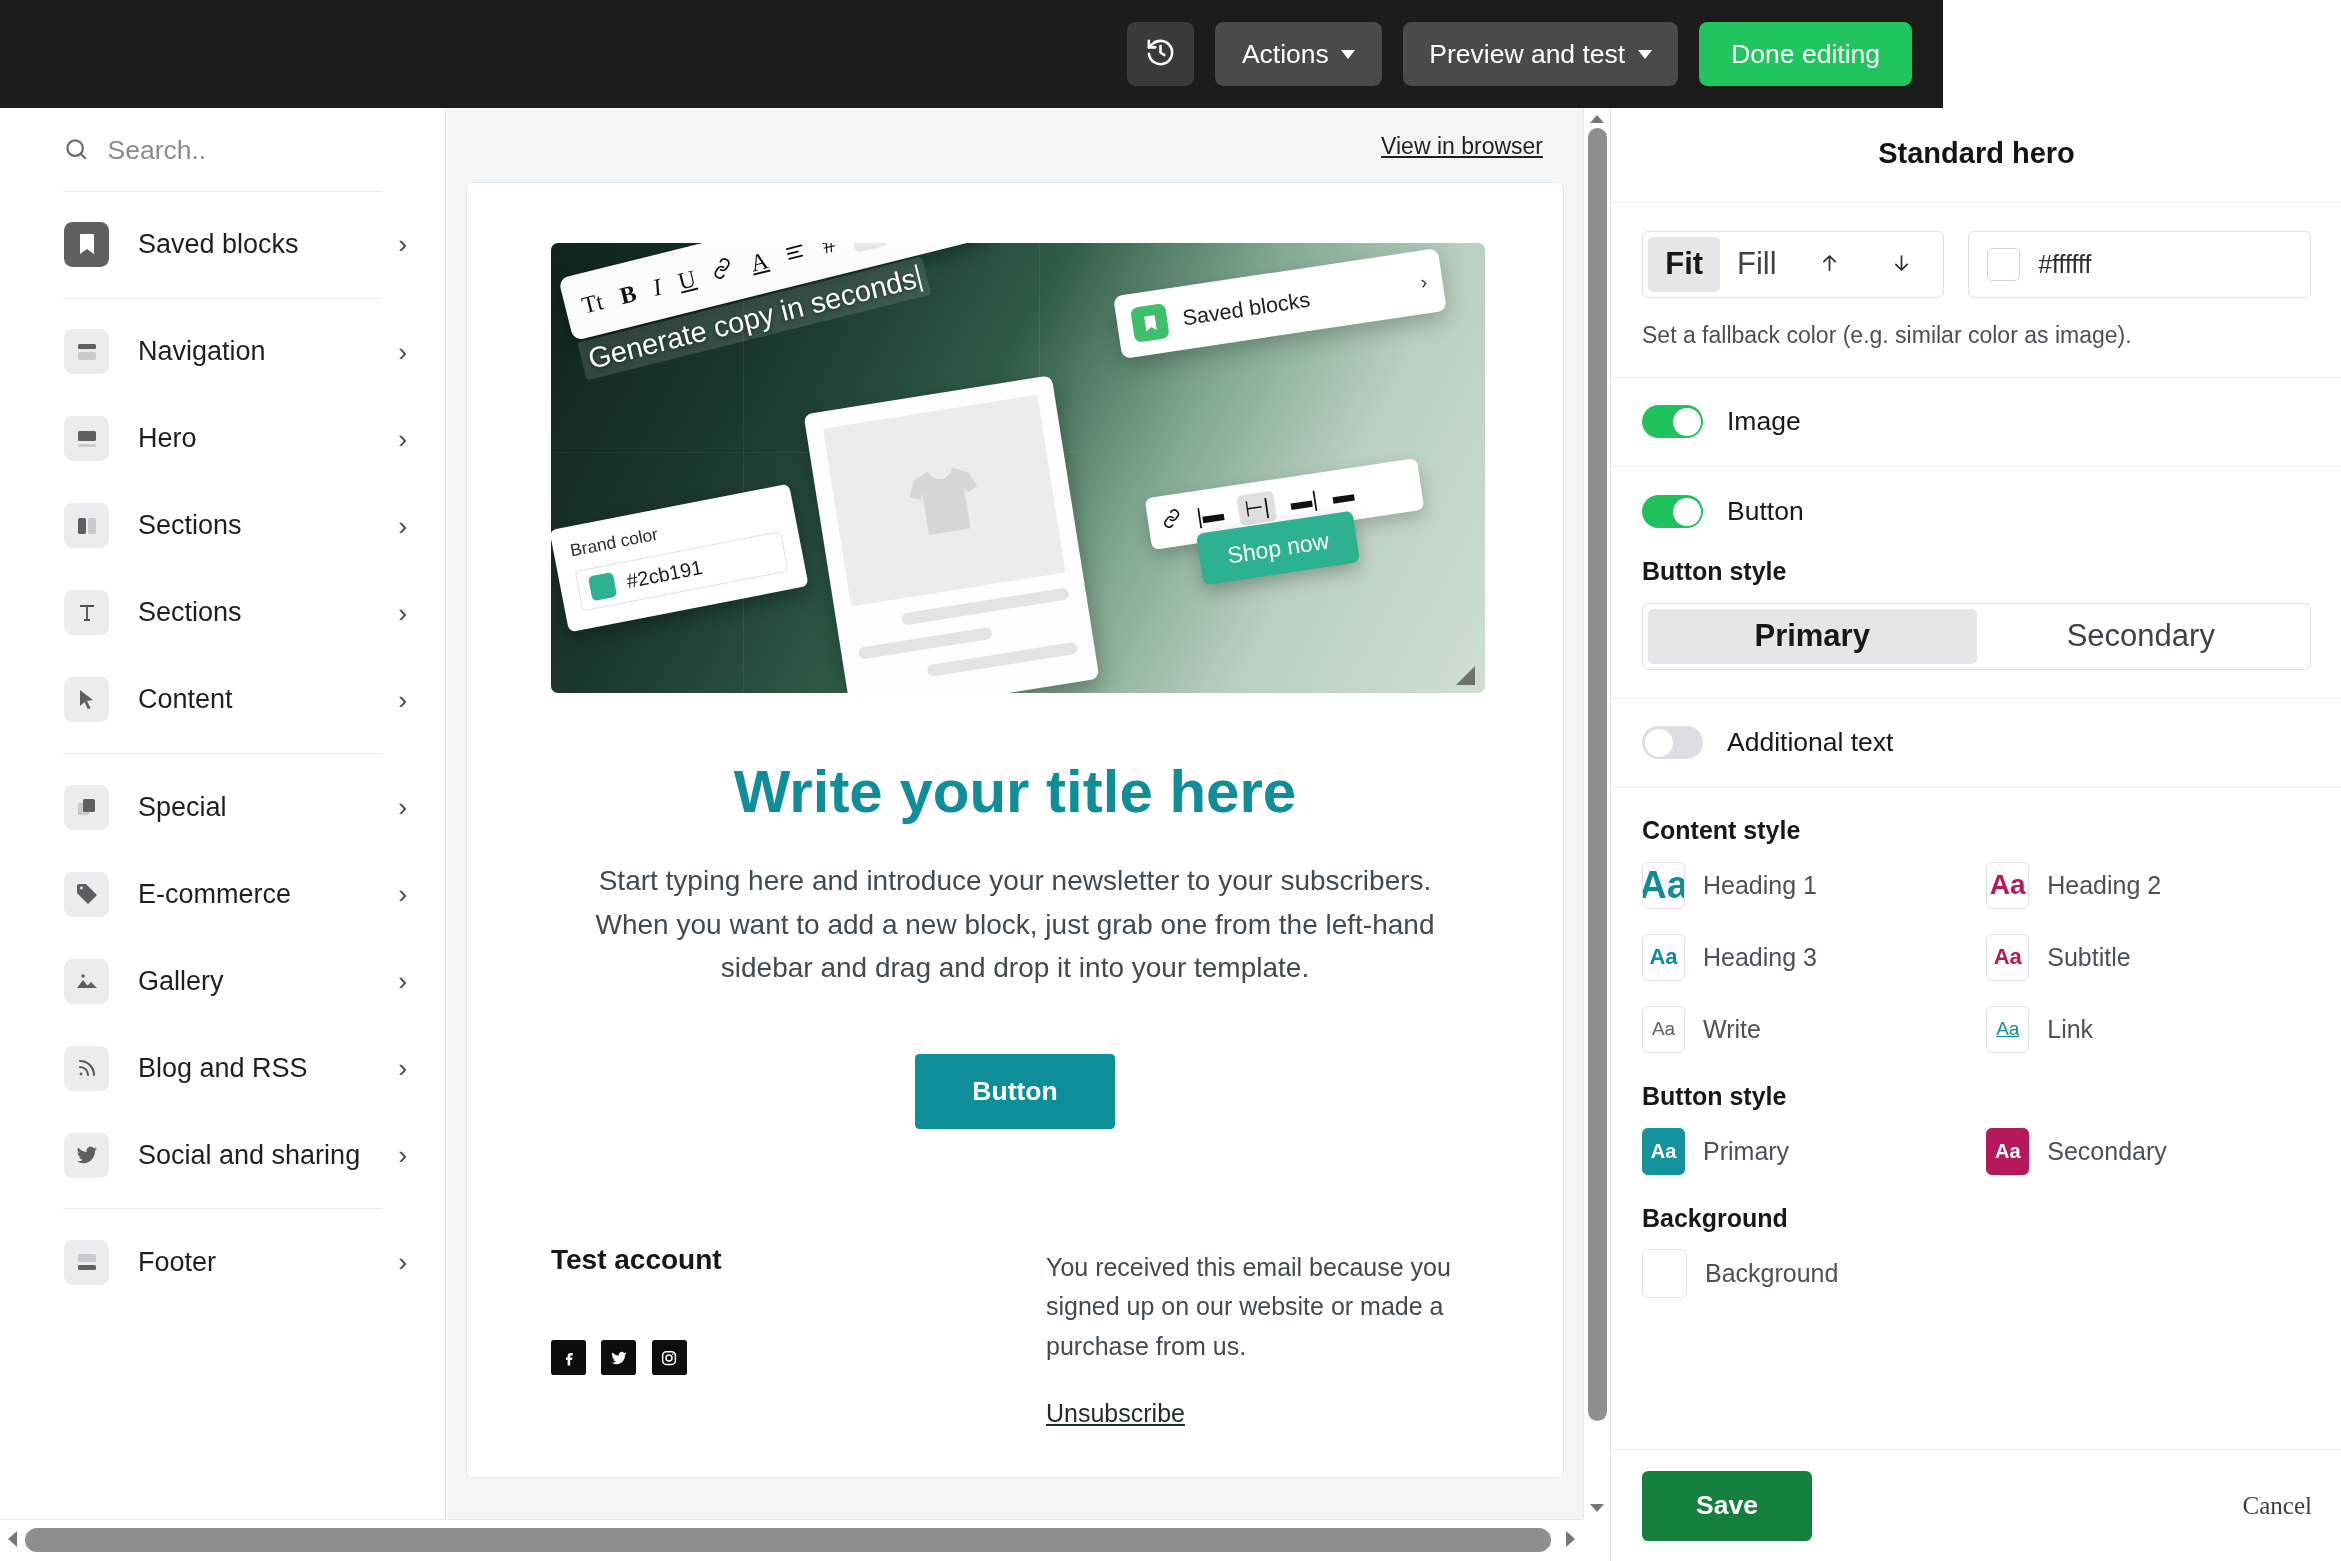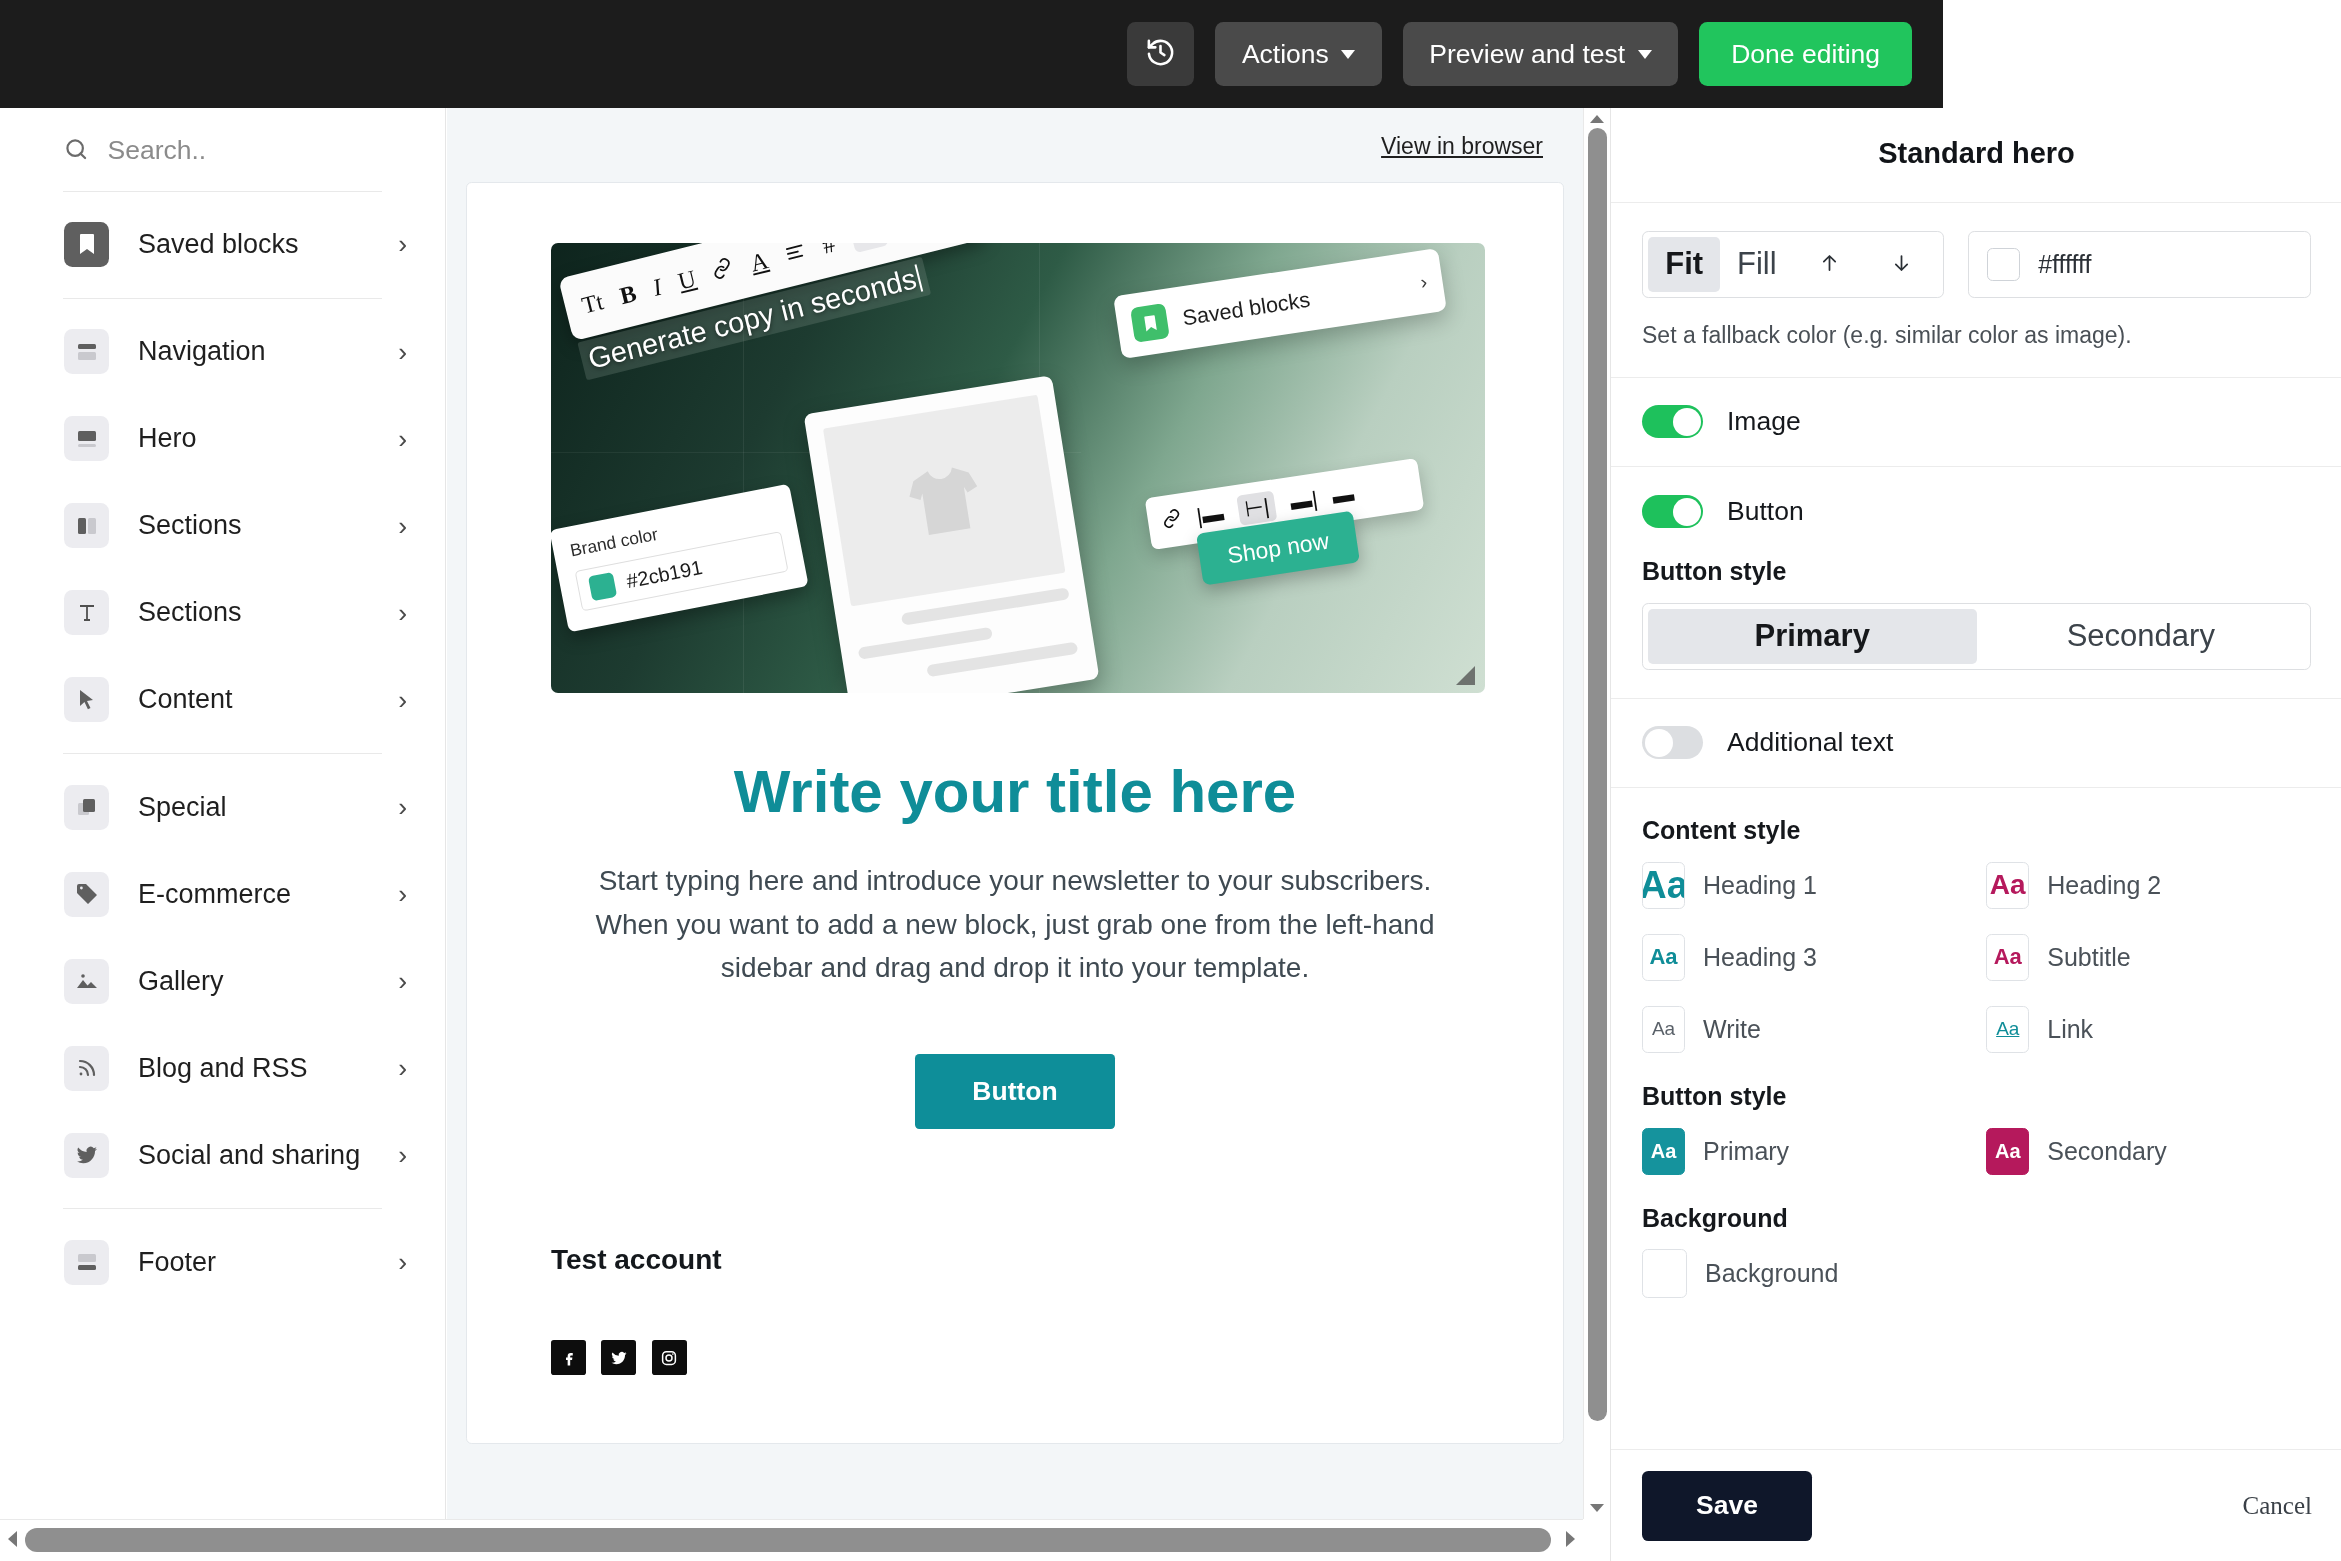--- a/index.html
+++ b/index.html
@@ -305,21 +305,21 @@
   .sw-box.fill-secondary { background: #b5195c; color: #ffffff; font-size: 20px; border-color: #b5195c; }
   .sw-box.bg-empty { background: #ffffff; width: 45px; height: 49px; }
   .style-lbl { font-size: 25px; color: #4a5158; }
 
   .rp-footer {
     position: absolute; left: 0; bottom: 0; width: 732px; height: 112px;
     border-top: 0.7px solid #ececec; display: flex; align-items: center;
     padding: 0 31px; gap: 28px;
   }
   .save-btn {
-    background: #0f172a; color: #ffffff; font-size: 26.5px; font-weight: bold;
+    background: #15803d; color: #ffffff; font-size: 26.5px; font-weight: bold;
     padding: 19.5px 54px; border-radius: 6.3px; border: none; cursor: pointer;
     font-family: "Liberation Sans", sans-serif;
   }
   .cancel-btn {
     margin-left: auto; font-size: 25px; color: #3a4047; cursor: pointer;
     background: none; border: none; font-family: Liberation Serif, serif;
   }
   .rp-scroll-area { position: absolute; top: 0; left: 0; right: 0; bottom: 112px; overflow: hidden; }
 </style>
 </head>
@@ -601,20 +601,24 @@
             </span>
             <span class="soc">
               <svg width="18" height="18" viewBox="0 0 24 24" fill="none" stroke="#ffffff" stroke-width="2">
                 <rect x="3.5" y="3.5" width="17" height="17" rx="5"></rect>
                 <circle cx="12" cy="12" r="4"></circle>
                 <circle cx="17.2" cy="6.8" r="1.1" fill="#ffffff" stroke="none"></circle>
               </svg>
             </span>
           </div>
         </div>
+        <div class="ef-right">
+          <div class="ef-note">You received this email because you signed up on our website or made a purchase from us.</div>
+          <span class="ef-unsub">Unsubscribe</span>
+        </div>
       </div>
     </div>
   </div>
 
   <div class="vscroll">
     <div class="vs-arrow up"></div>
     <div class="vscroll-thumb"></div>
     <div class="vs-arrow down"></div>
   </div>
   <div class="hscroll">

